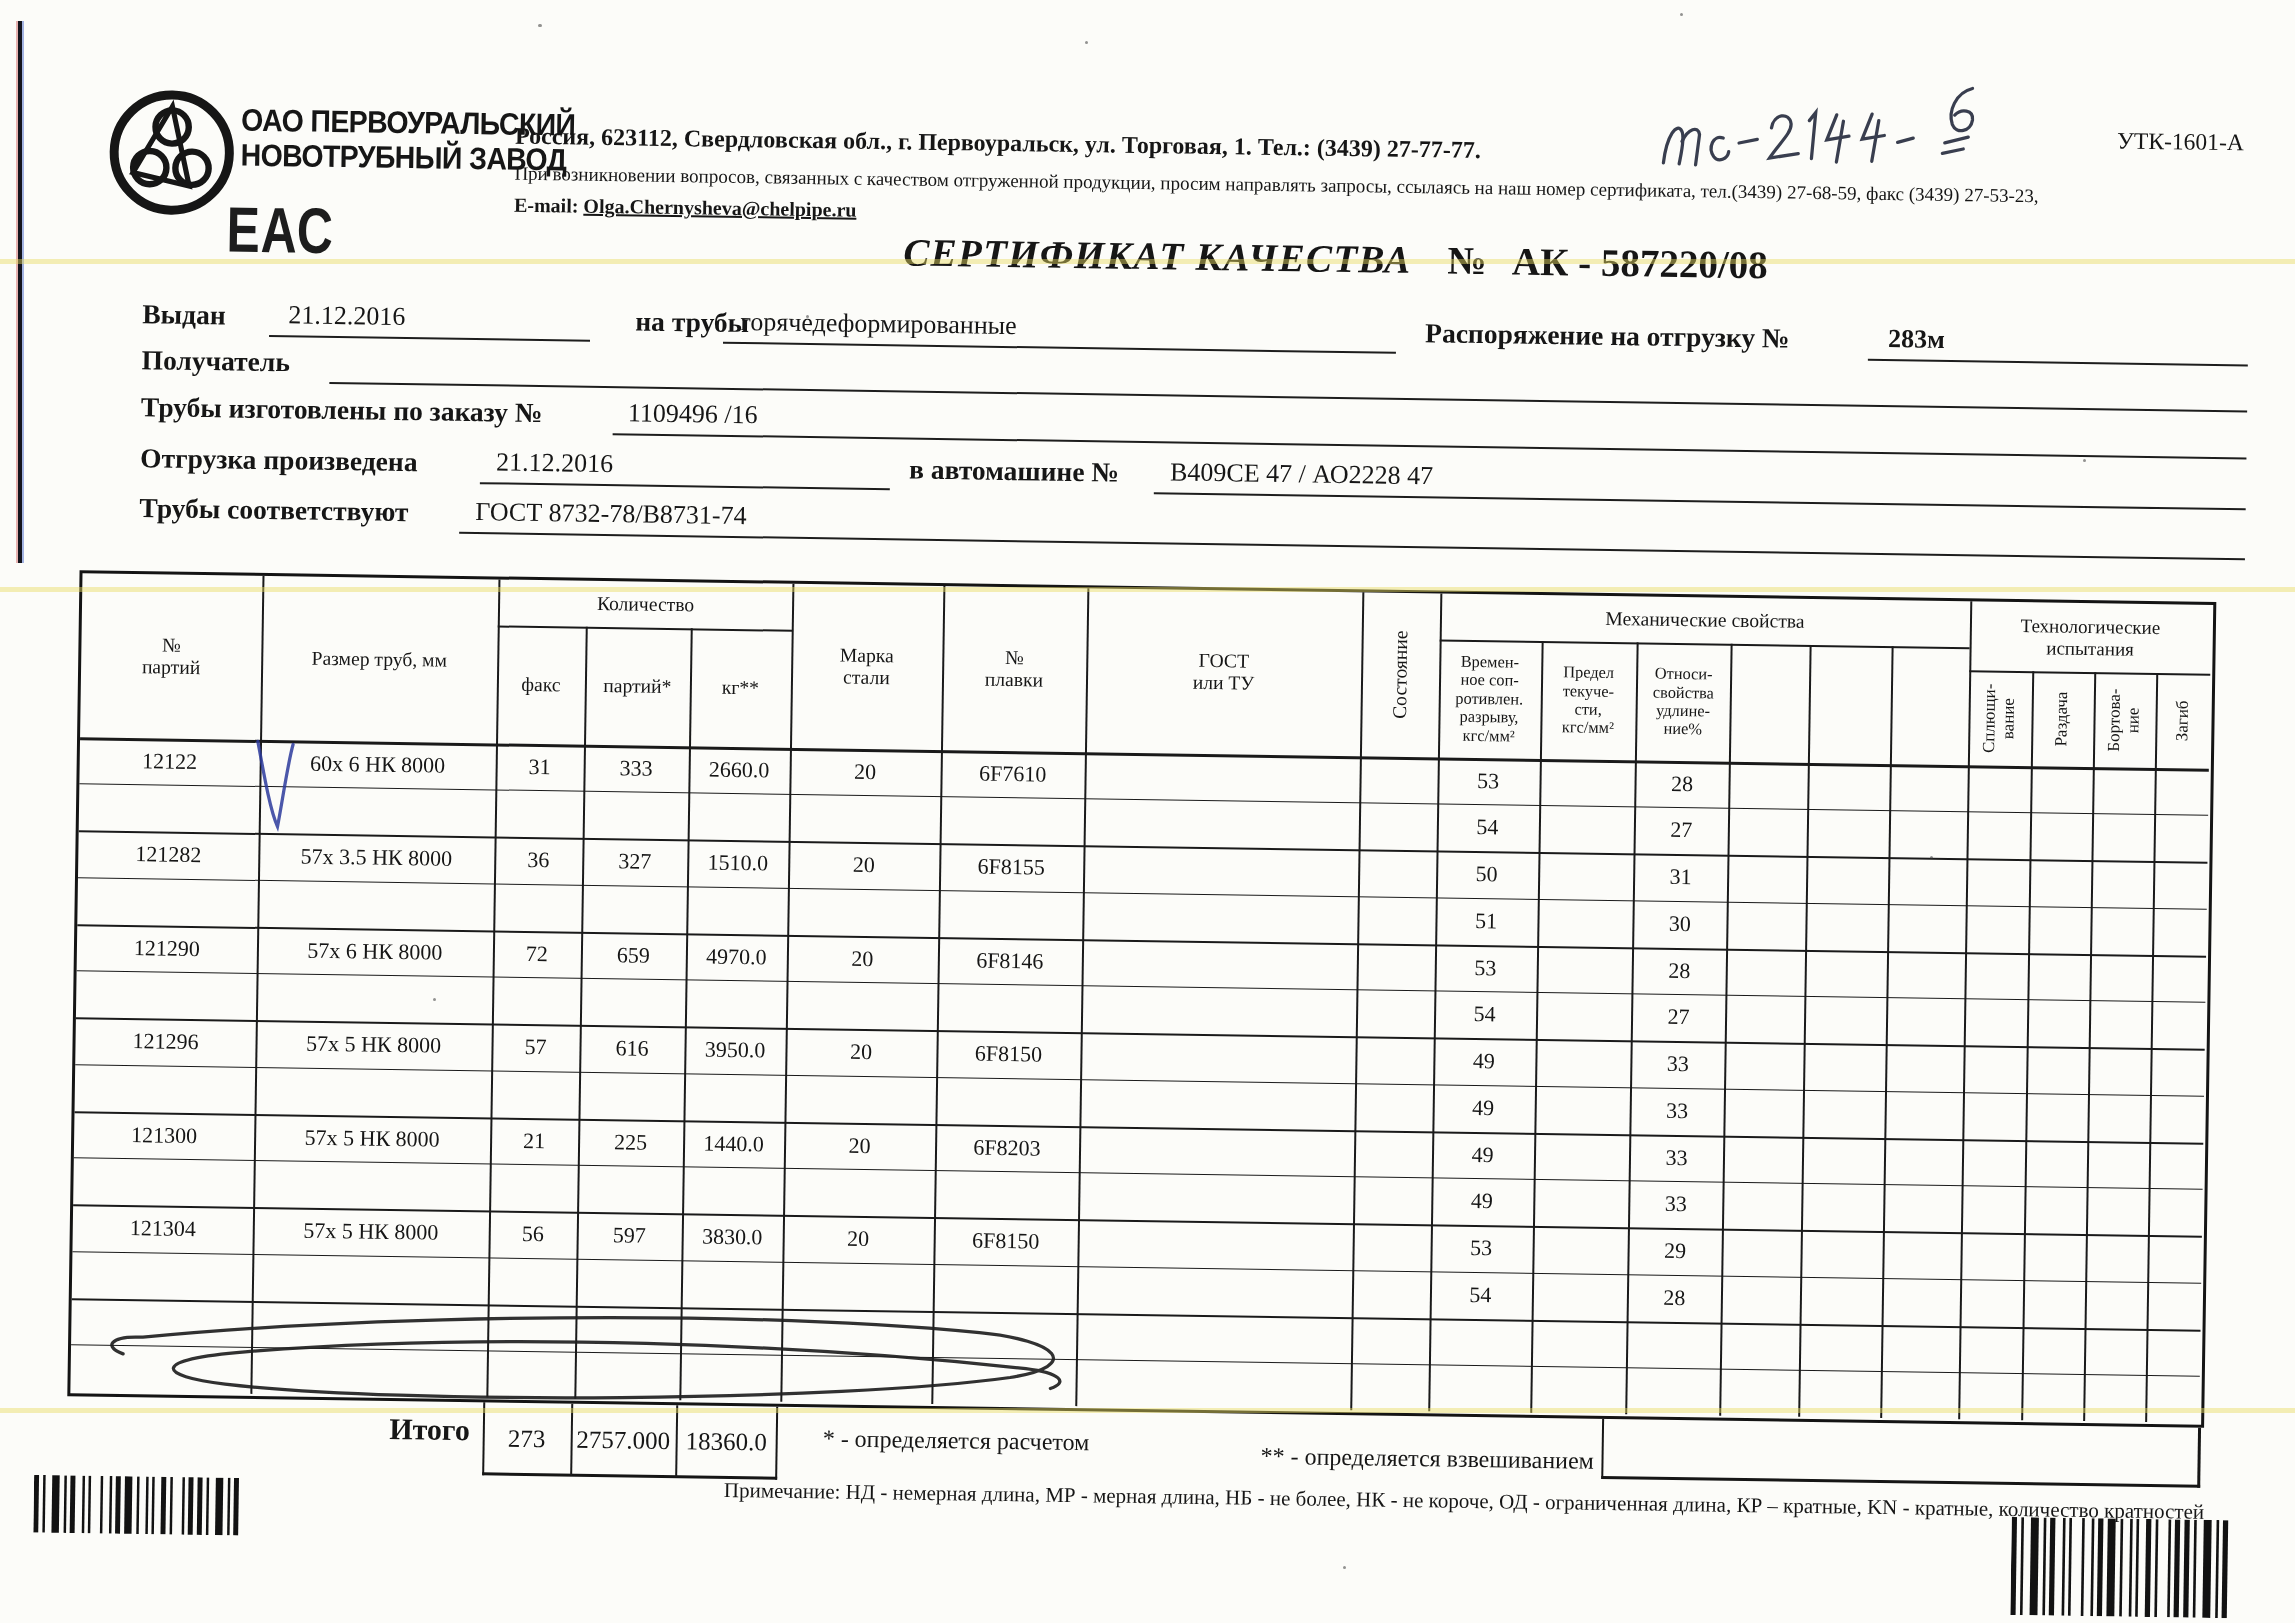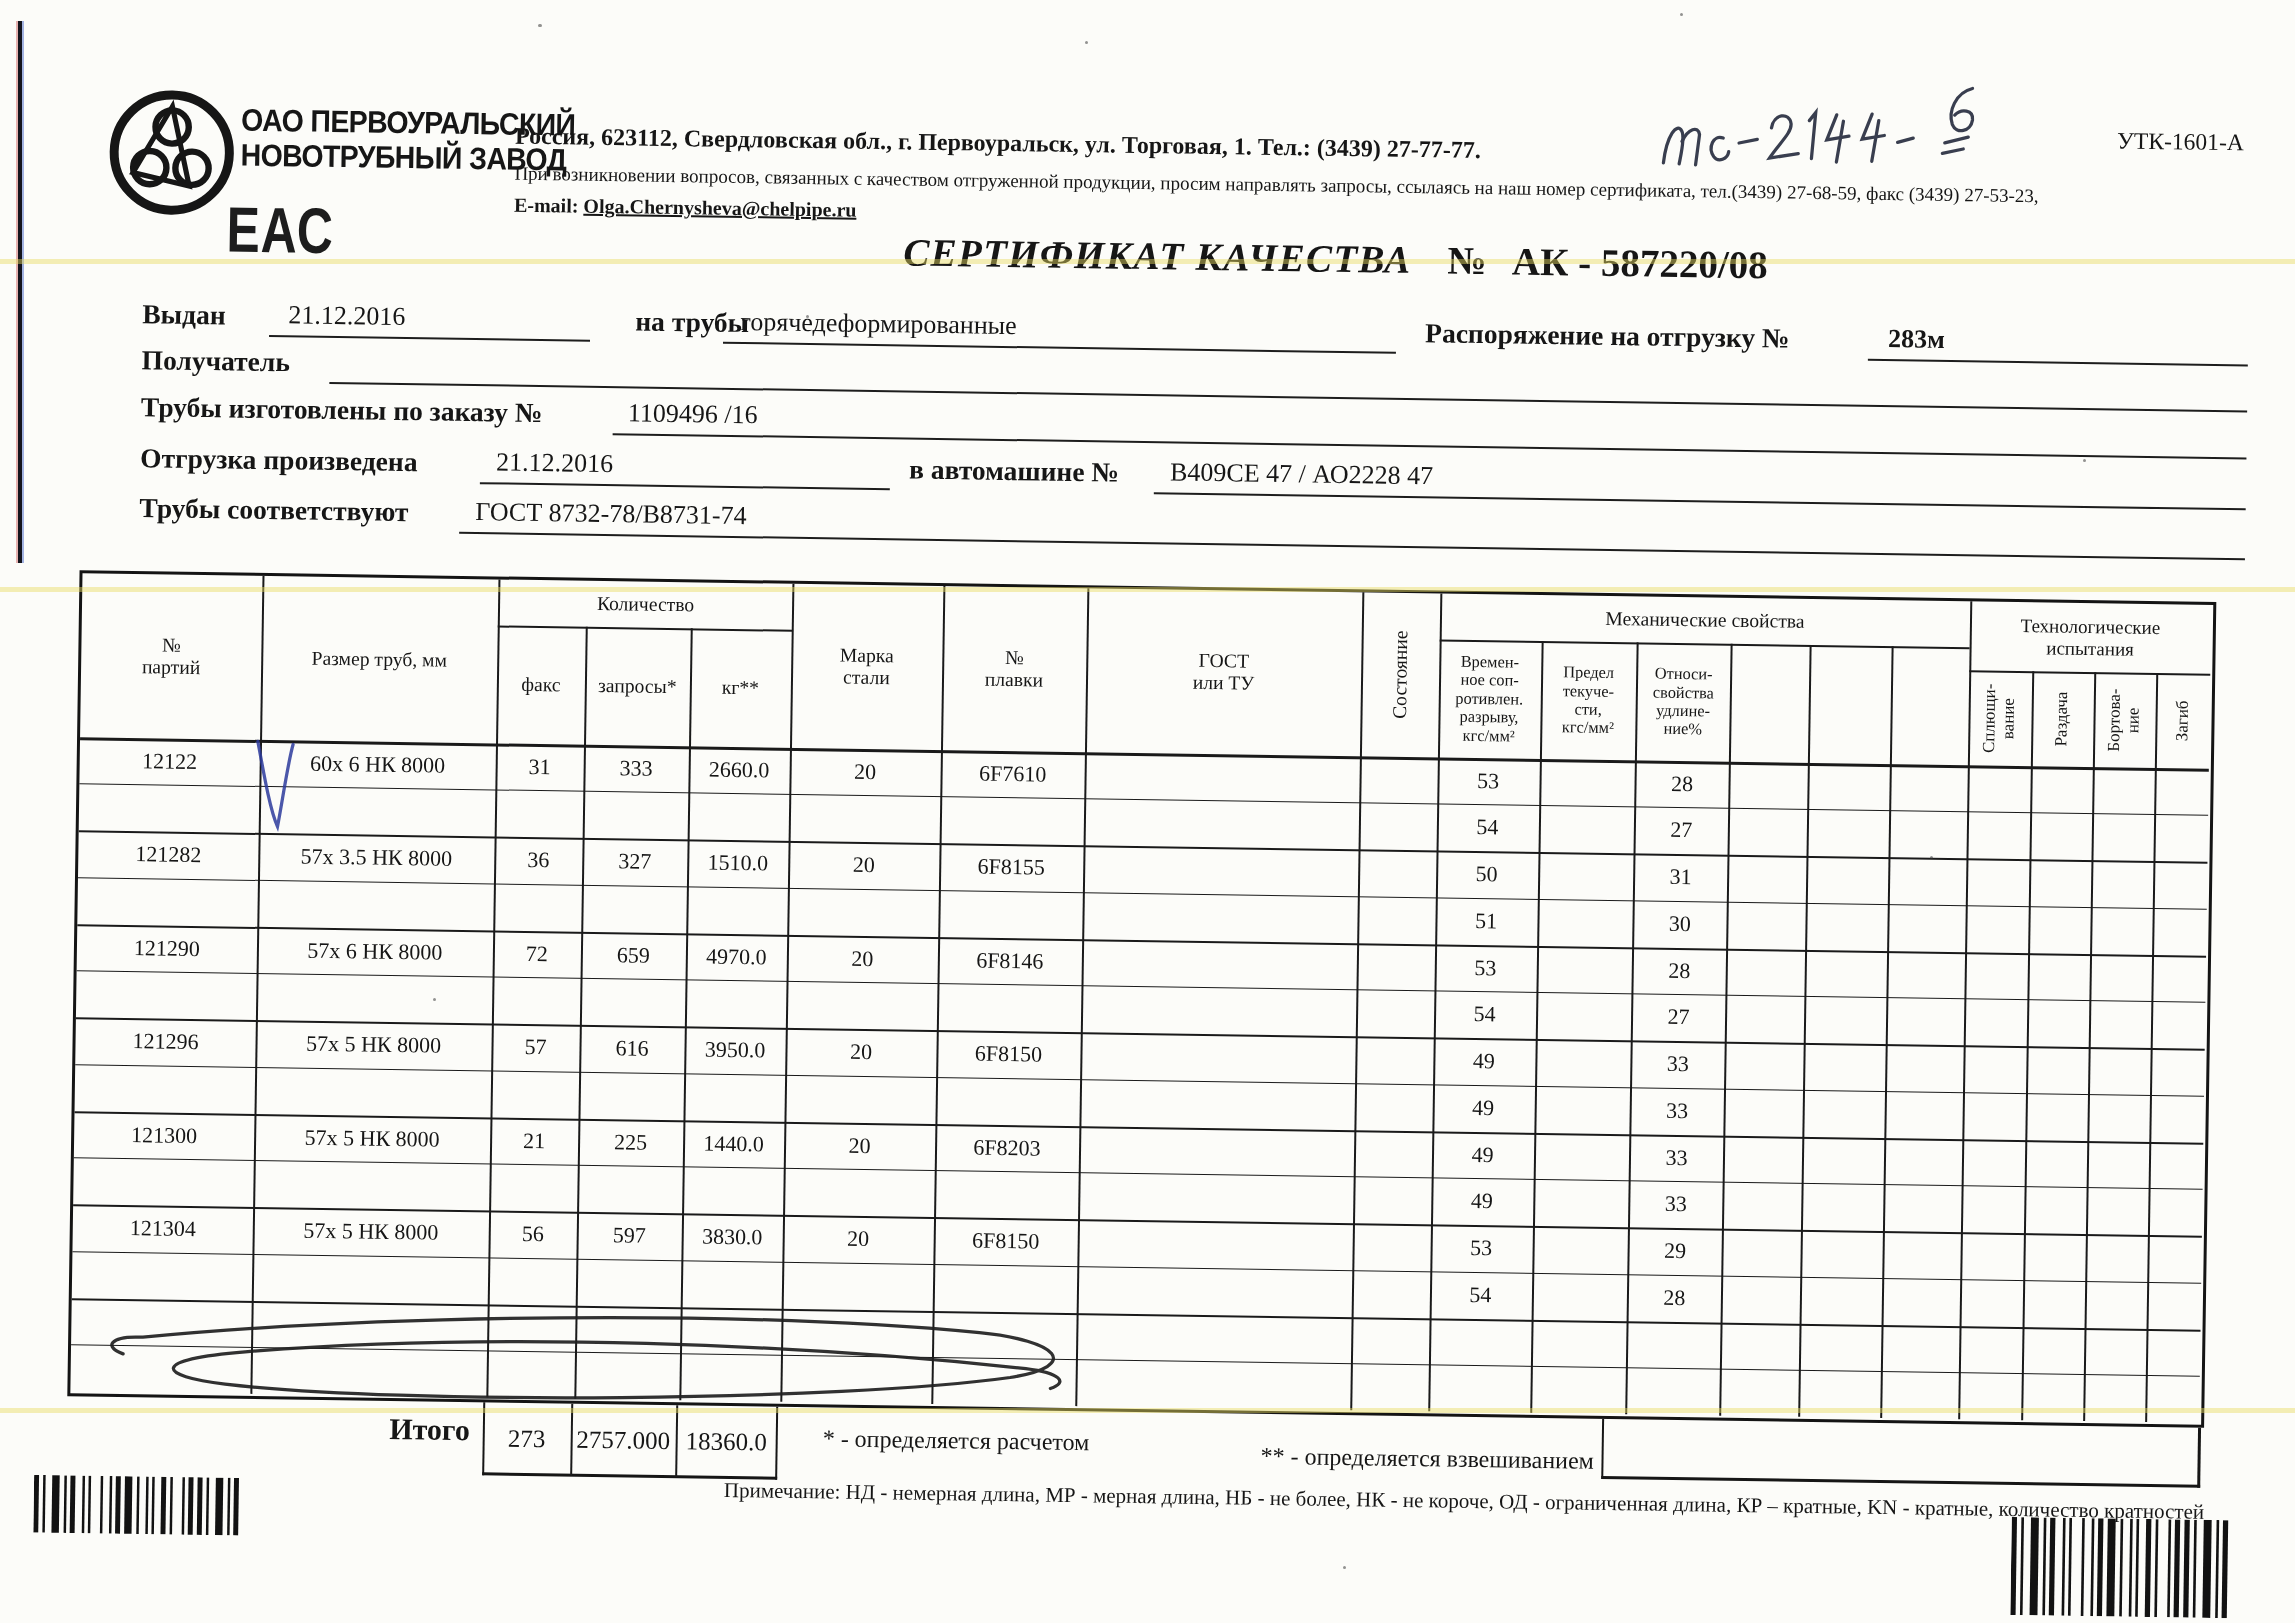--- a/index.html
+++ b/index.html
@@ -150,21 +150,21 @@
       <div class="cell hcell" style="left: 180px; top: 0px; width: 236px; height: 164px; font-size: 19.6px;">
         <span class="pre">Размер труб, мм</span>
       </div>
       <div class="cell hcell" style="left: 416px; top: 0px; width: 295px; height: 46px; font-size: 19.6px;">
         <span class="pre">Количество</span>
       </div>
       <div class="cell hcell" style="left: 416px; top: 46px; width: 88px; height: 118px; font-size: 19.6px;">
         <span class="pre">факс</span>
       </div>
       <div class="cell hcell" style="left: 504px; top: 46px; width: 105px; height: 118px; font-size: 19.6px;">
-        <span class="pre">запросы*</span>
+        <span class="pre">партий*</span>
       </div>
       <div class="cell hcell" style="left: 609px; top: 46px; width: 101px; height: 118px; font-size: 19.6px;">
         <span class="pre">кг**</span>
       </div>
       <div class="cell hcell" style="left: 710px; top: 0px; width: 151px; height: 164px; font-size: 19.6px;">
         <span class="pre">Марка
 стали</span>
       </div>
       <div class="cell hcell" style="left: 861px; top: 0px; width: 144px; height: 164px; font-size: 19.6px;">
         <span class="pre">№

